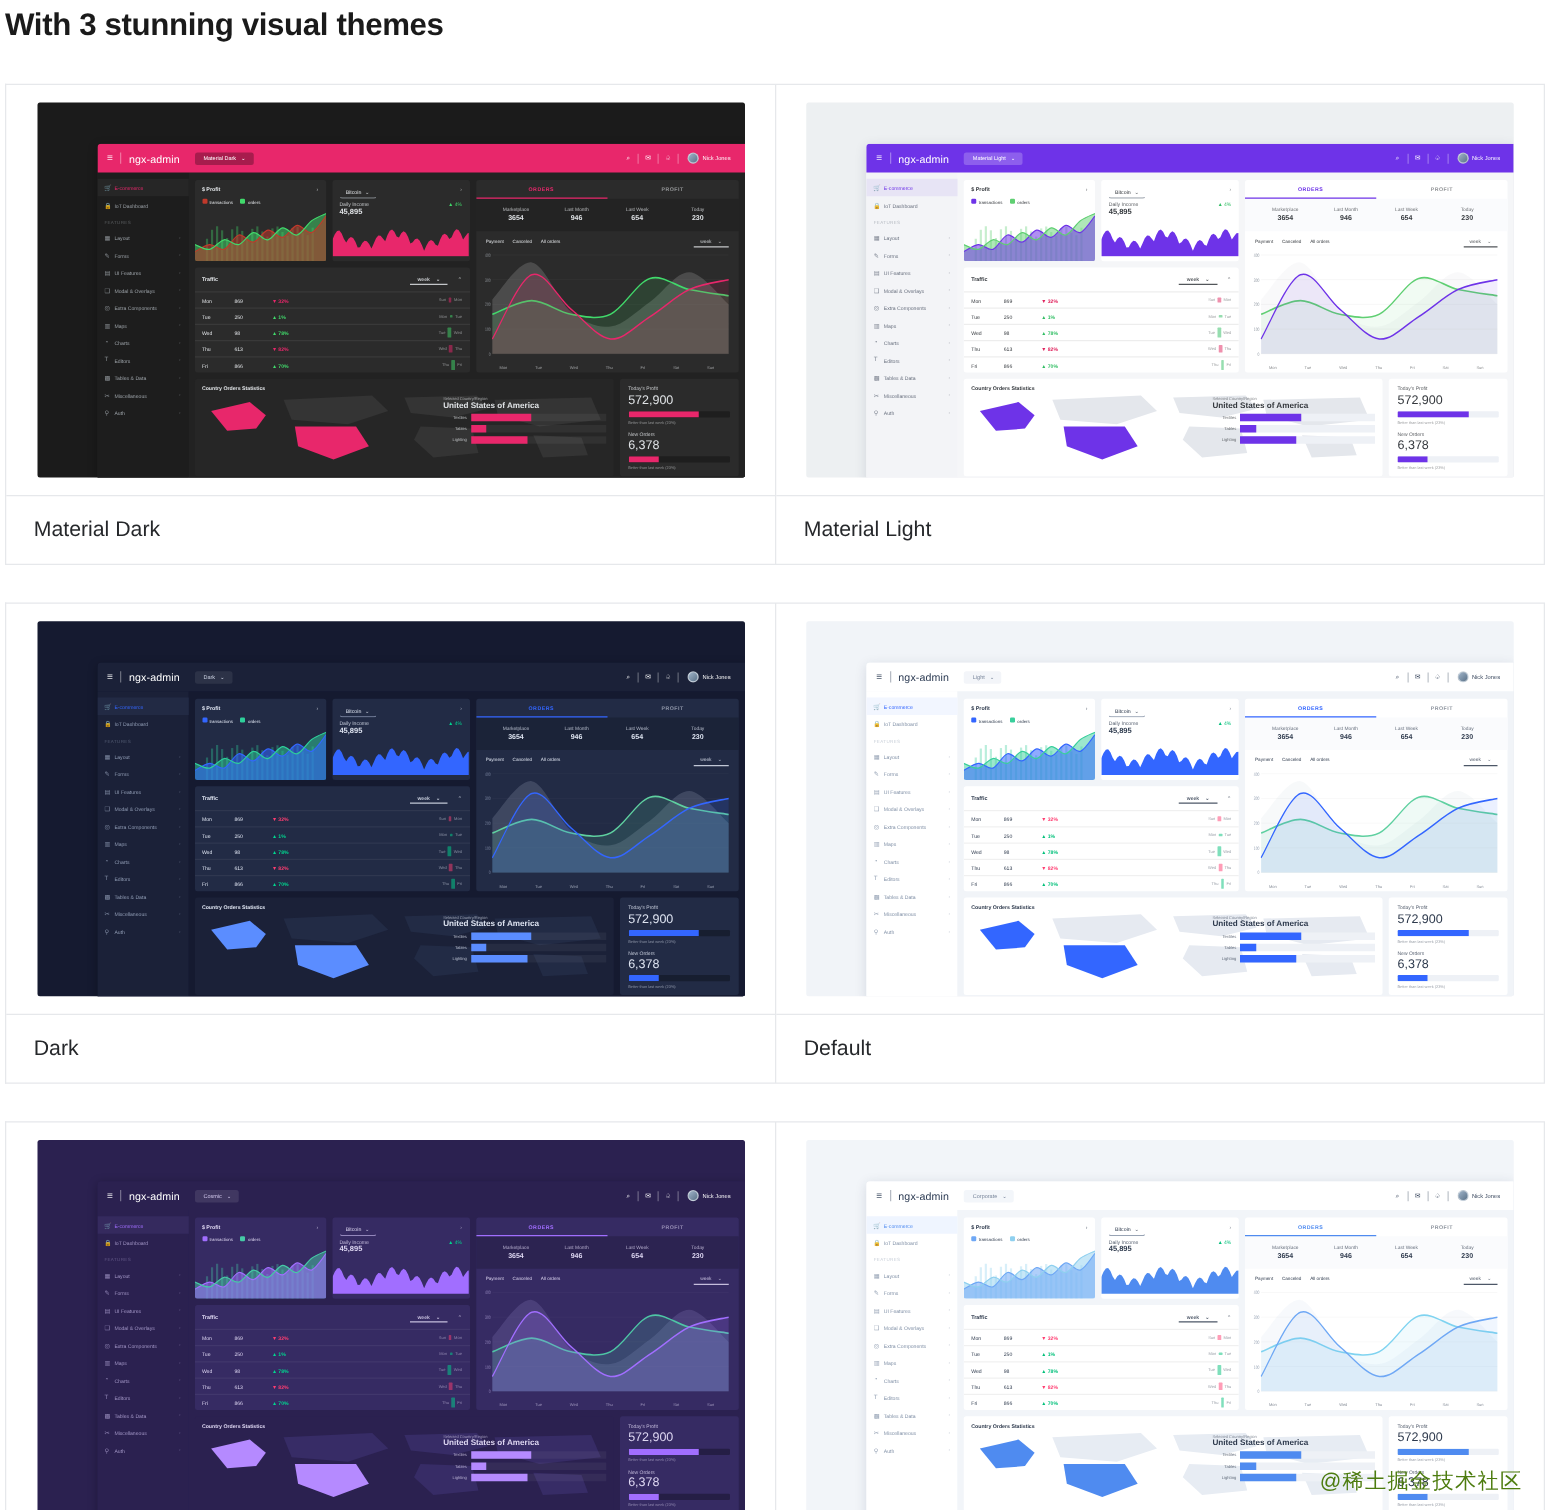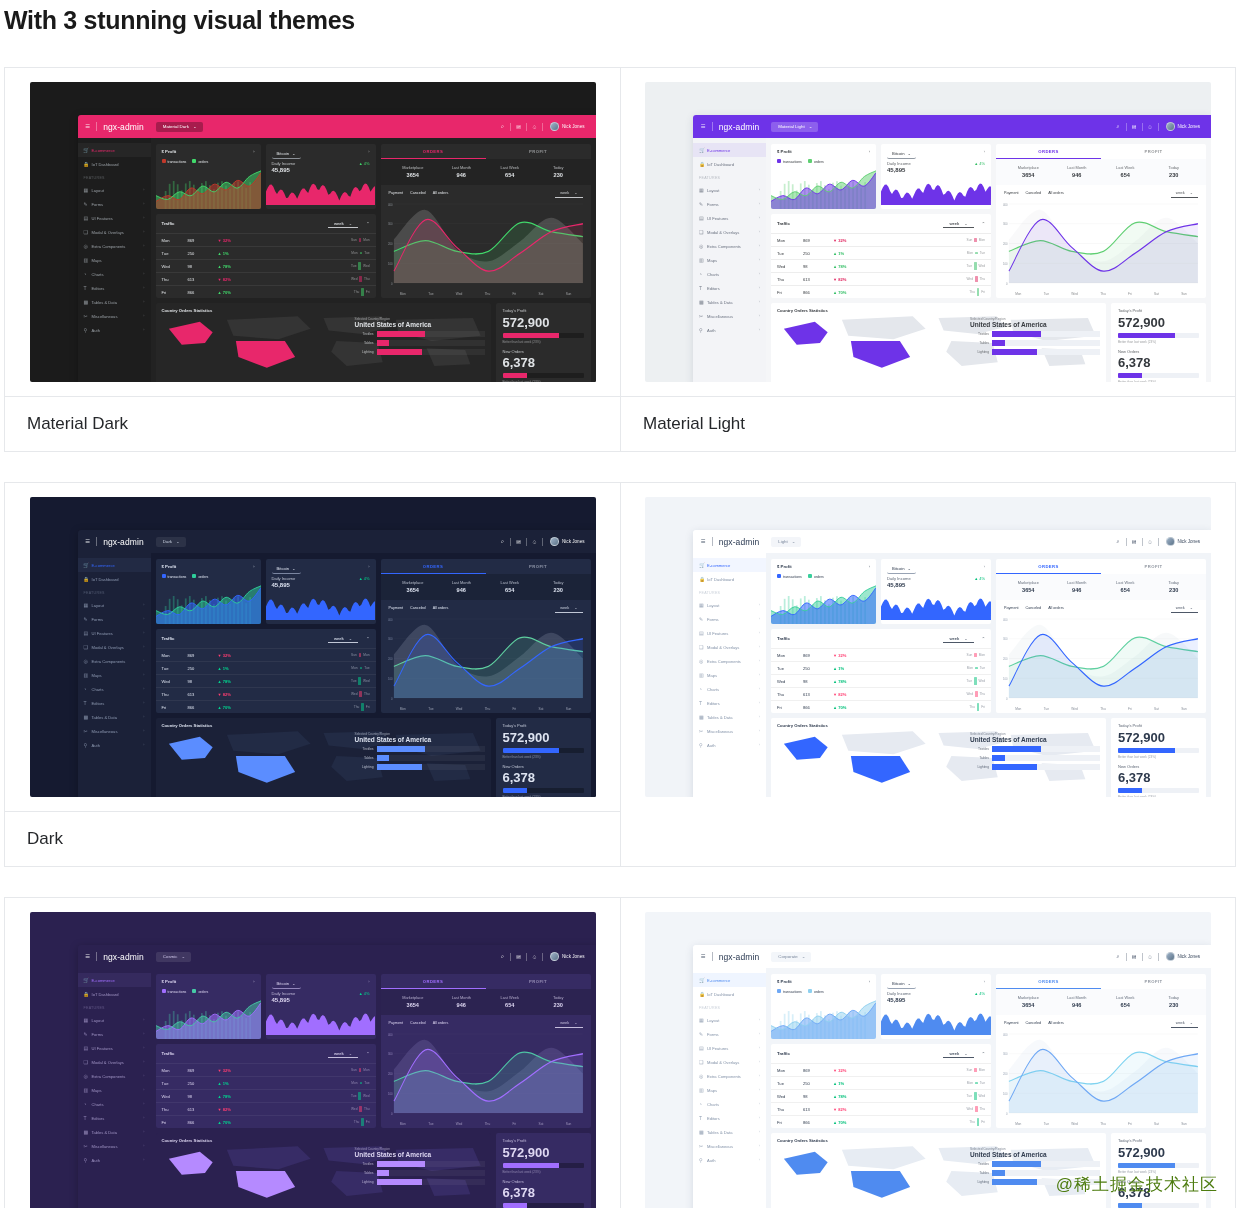--- a/index.html
+++ b/index.html
@@ -148,21 +148,21 @@
   .bigchart { height: 92px; position: relative; padding: 0 4px 0 2px; }
   .bigchart svg { width: 100%; height: 100%; display: block; }
   .xaxis { display: flex; justify-content: space-around; font-size: 3.2px; opacity: .6; padding: 0 8px; }
 
   
   .maprow { display: flex; gap: 5px; margin-top: 5px; }
   .mapcard { flex: 1; border-radius: 2px; padding: 5px 6px; position: relative; overflow: hidden; }
   .mapcard .mt { font-size: 4.2px; font-weight: bold; }
   .profitcard { width: 95px; border-radius: 2px; padding: 5px 7px; }
   .profitcard .pl { font-size: 4px; opacity: .8; }
-  .profitcard .pv { font-size: 13px; font-weight: bold; margin: 1.5px 0 3px; }
+  .profitcard .pv { font-size: 10px; font-weight: normal; margin: 1.5px 0 3px; }
   .pbar { height: 5px; border-radius: 1px; position: relative; overflow: hidden; }
   .pbar i { display: block; height: 100%; }
   .pnote { font-size: 3.1px; opacity: .5; margin-top: 2px; }
 
   .country-panel { position: absolute; right: 6px; top: 14px; width: 130px; }
   .country-panel .sel-lab { font-size: 3.2px; opacity: .6; }
   .country-panel .cname { font-size: 6.5px; font-weight: bold; margin-bottom: 3px; }
   .cbar-row { display: flex; align-items: center; font-size: 3.3px; margin-bottom: 3px; }
   .cbar-row .cl { width: 22px; text-align: right; padding-right: 3px; opacity: .75; }
   .cbar-row .ct { flex: 1; height: 6px; position: relative; }
@@ -1486,20 +1486,21 @@
                         <i style="width:30%;background:#3366ff"></i>
                       </div>
                       <div class="pnote">Better than last week (23%)</div>
                     </div>
                   </div>
                 </div>
               </div>
             </div>
           </div>
       </div>
+      <div class="label-cell">Default</div>
     </div>
   </div>
 
   <div class="row-gap"></div>
 
   <div class="theme-row">
     <div class="theme-cell">
       <div class="shot-wrap">
         <div class="dash d-cosmic" id="dash-cosmic">
             <div class="inner" style="background: rgb(43, 33, 80);">

